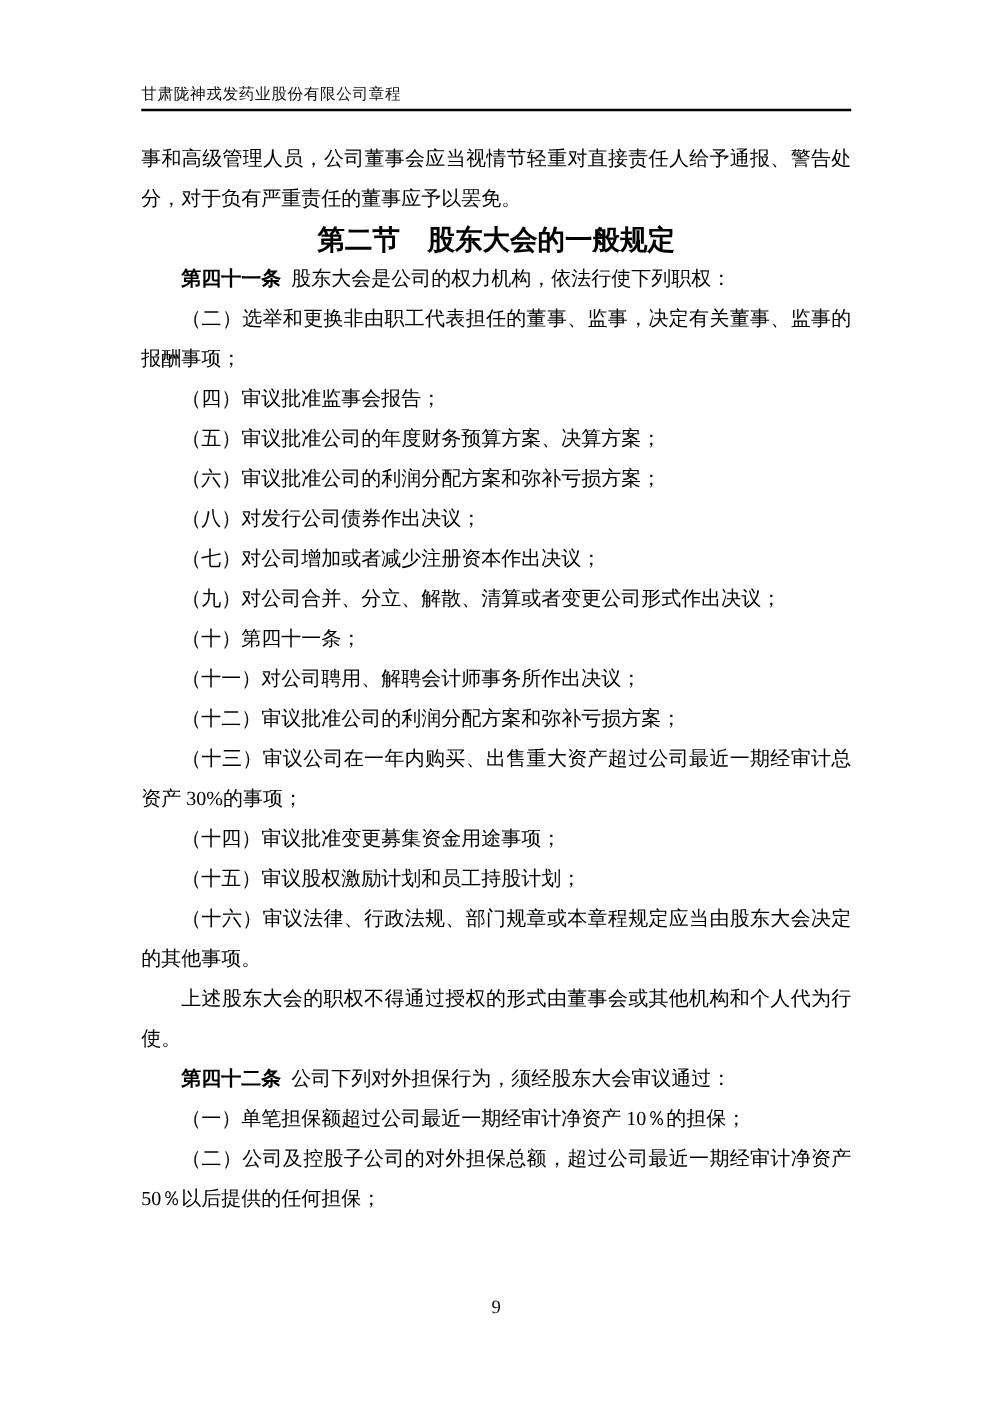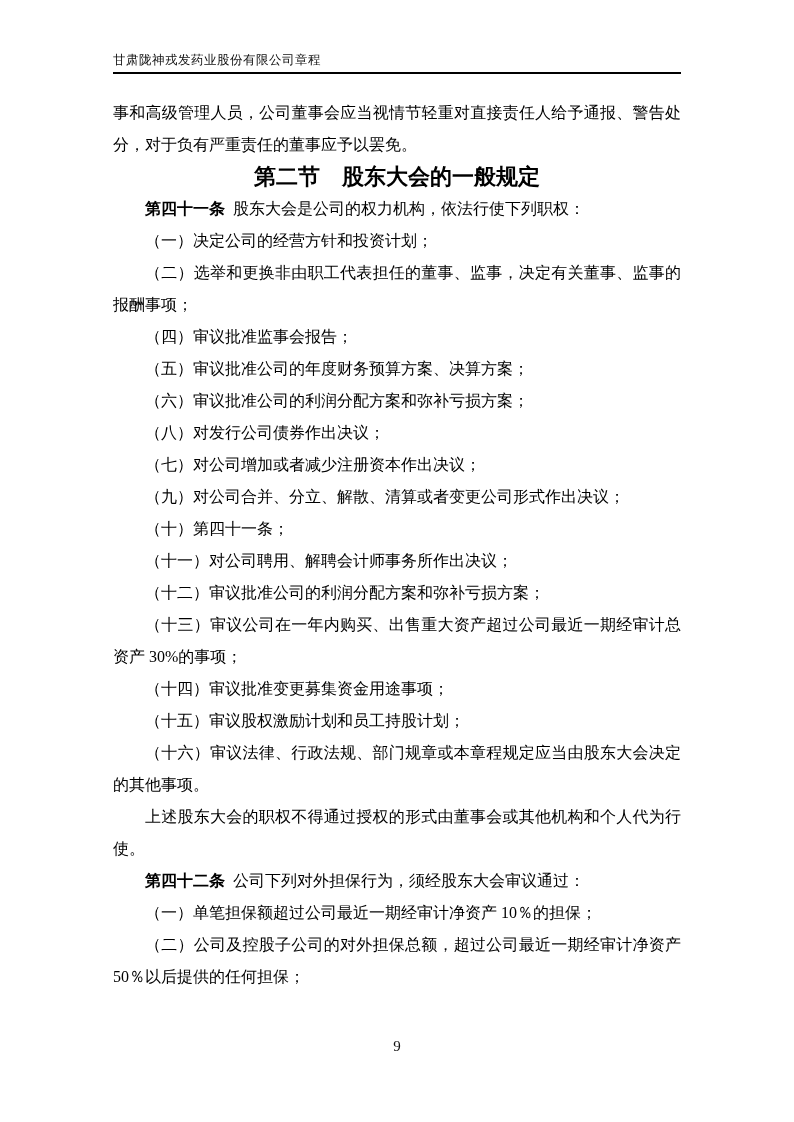--- a/index.html
+++ b/index.html
@@ -12,21 +12,21 @@
     width: 794px;
     height: 1122px;
     margin: 0 auto;
     background: #ffffff;
     font-family: "Liberation Serif", "DejaVu Serif", serif;
     color: #000000;
     overflow: hidden;
   }
   .page-header {
     margin: 0 113px;
-    padding-top: 49px;
+    padding-top: 64px;
     border-bottom: 2px solid #000000;
     font-size: 12.5px;
     line-height: 23px;
     letter-spacing: 0.5px;
     color: #111111;
   }
   .doc-body {
     margin: 23px 113px 16px 113px;
     font-size: 16px;
     line-height: 32px;
@@ -72,21 +72,20 @@
   </div>
 
   <div class="doc-body">
 
     <p>事和高级管理人员，公司董事会应当视情节轻重对直接责任人给予通报、警告处分，对于负有严重责任的董事应予以罢免。</p>
 
     <p class="section-heading">第二节　股东大会的一般规定</p>
 
     <p class="indent"><span class="term">第四十一条</span><span>股东大会是公司的权力机构，依法行使下列职权：</span></p>
 
-    <p class="indent">（一）决定公司的经营方针和投资计划；</p>
     <p class="indent">（二）选举和更换非由职工代表担任的董事、监事，决定有关董事、监事的报酬事项；</p>
     <p class="indent">（四）审议批准监事会报告；</p>
     <p class="indent">（五）审议批准公司的年度财务预算方案、决算方案；</p>
     <p class="indent">（六）审议批准公司的利润分配方案和弥补亏损方案；</p>
     <p class="indent">（八）对发行公司债券作出决议；</p>
     <p class="indent">（七）对公司增加或者减少注册资本作出决议；</p>
     <p class="indent">（九）对公司合并、分立、解散、清算或者变更公司形式作出决议；</p>
     <p class="indent">（十）第四十一条；</p>
     <p class="indent">（十一）对公司聘用、解聘会计师事务所作出决议；</p>
     <p class="indent">（十二）审议批准公司的利润分配方案和弥补亏损方案；</p>

